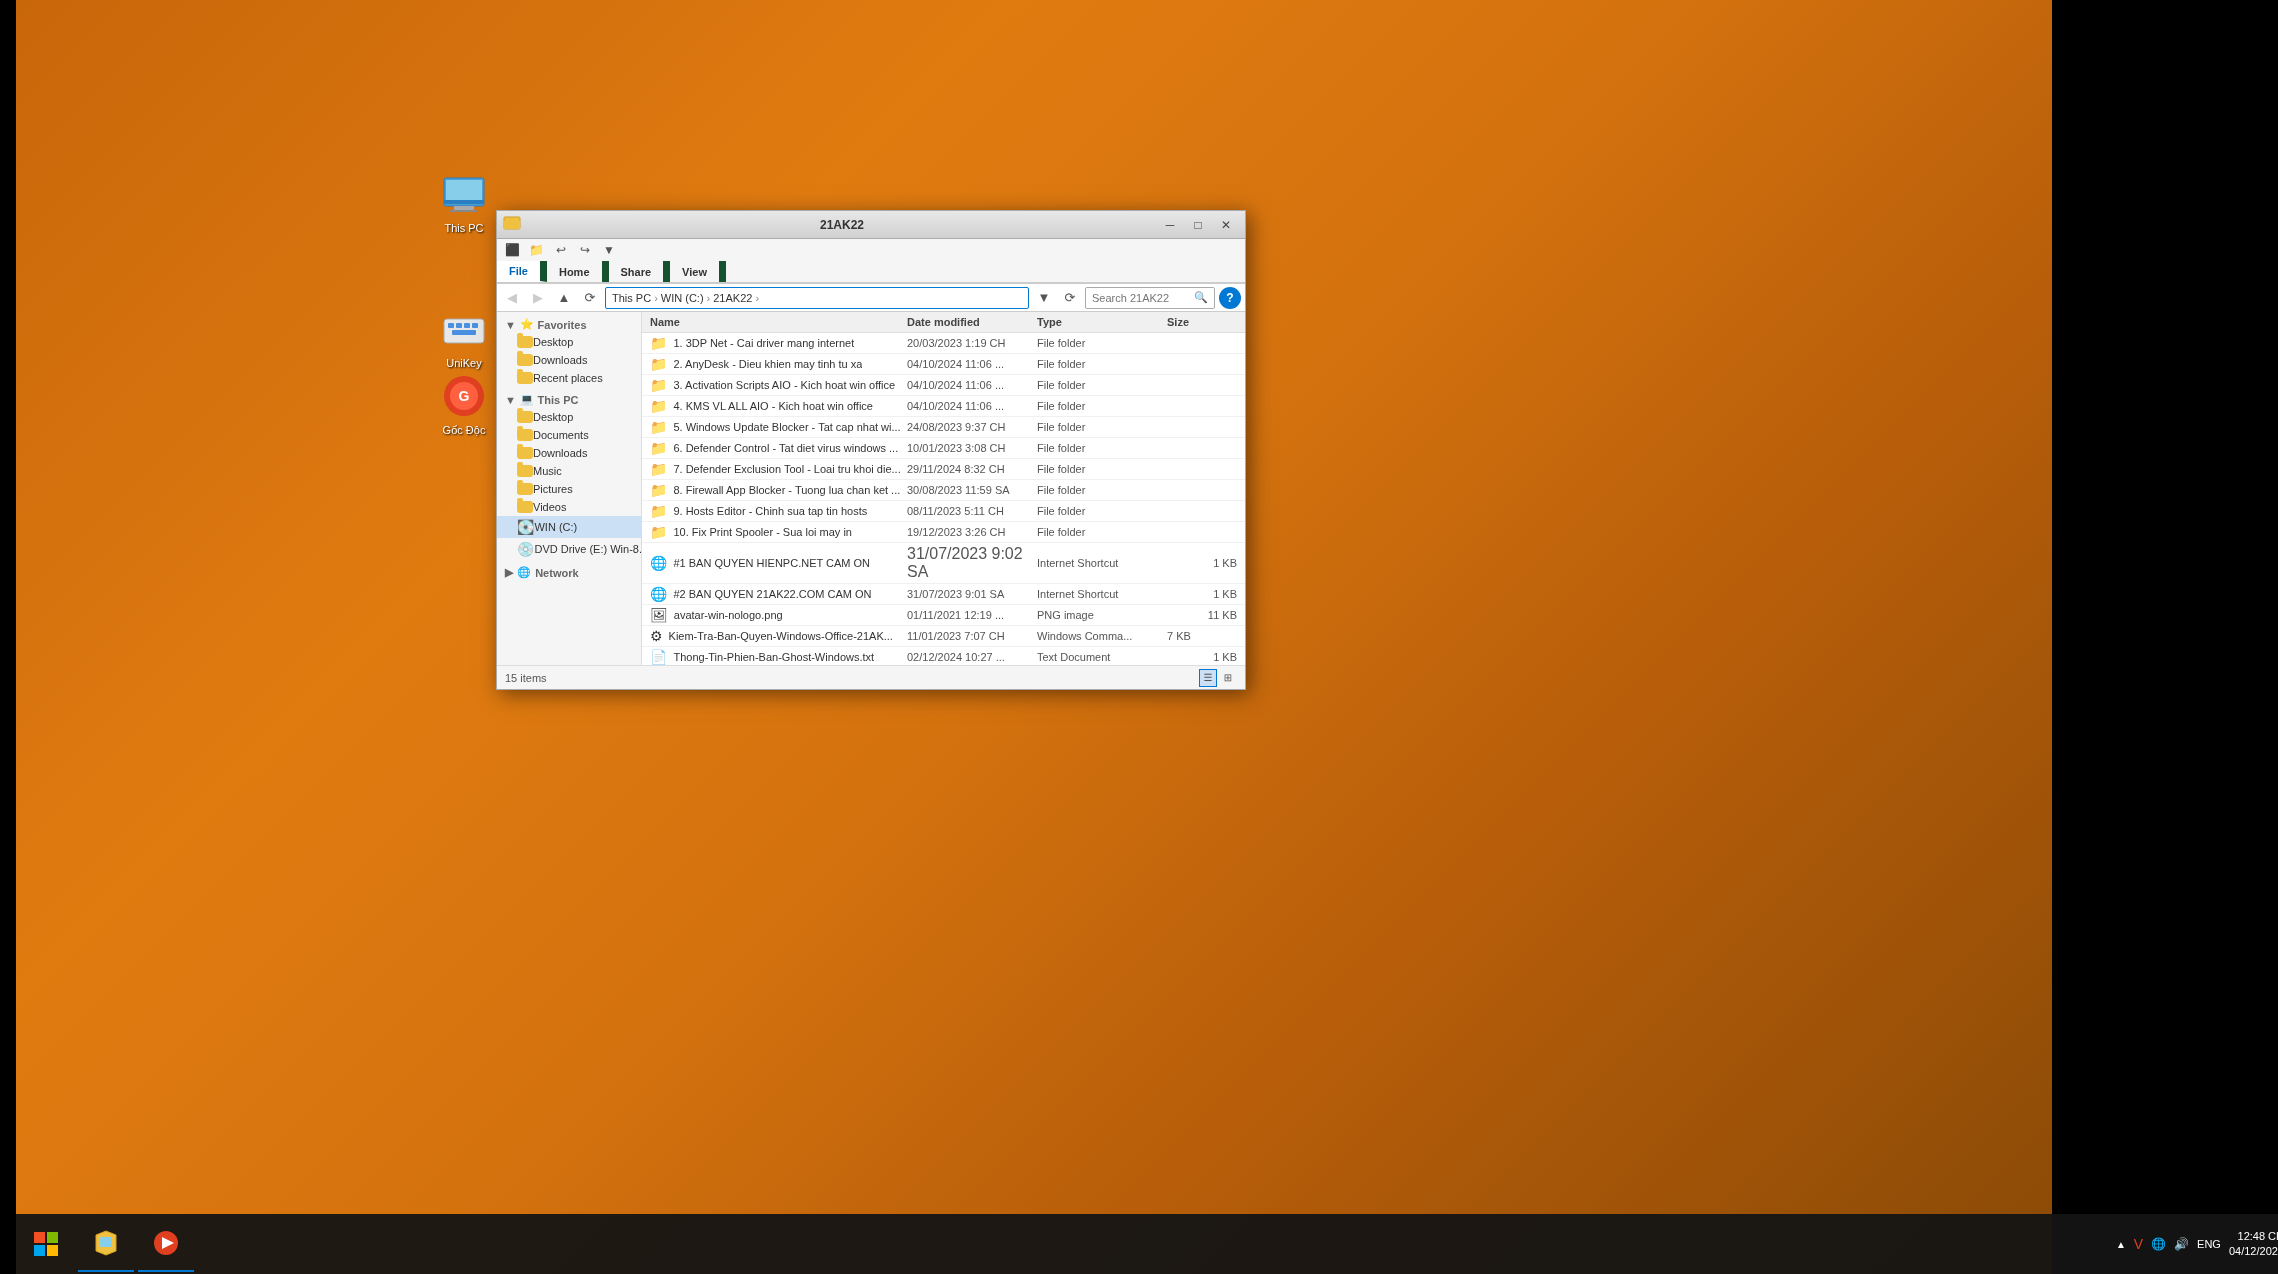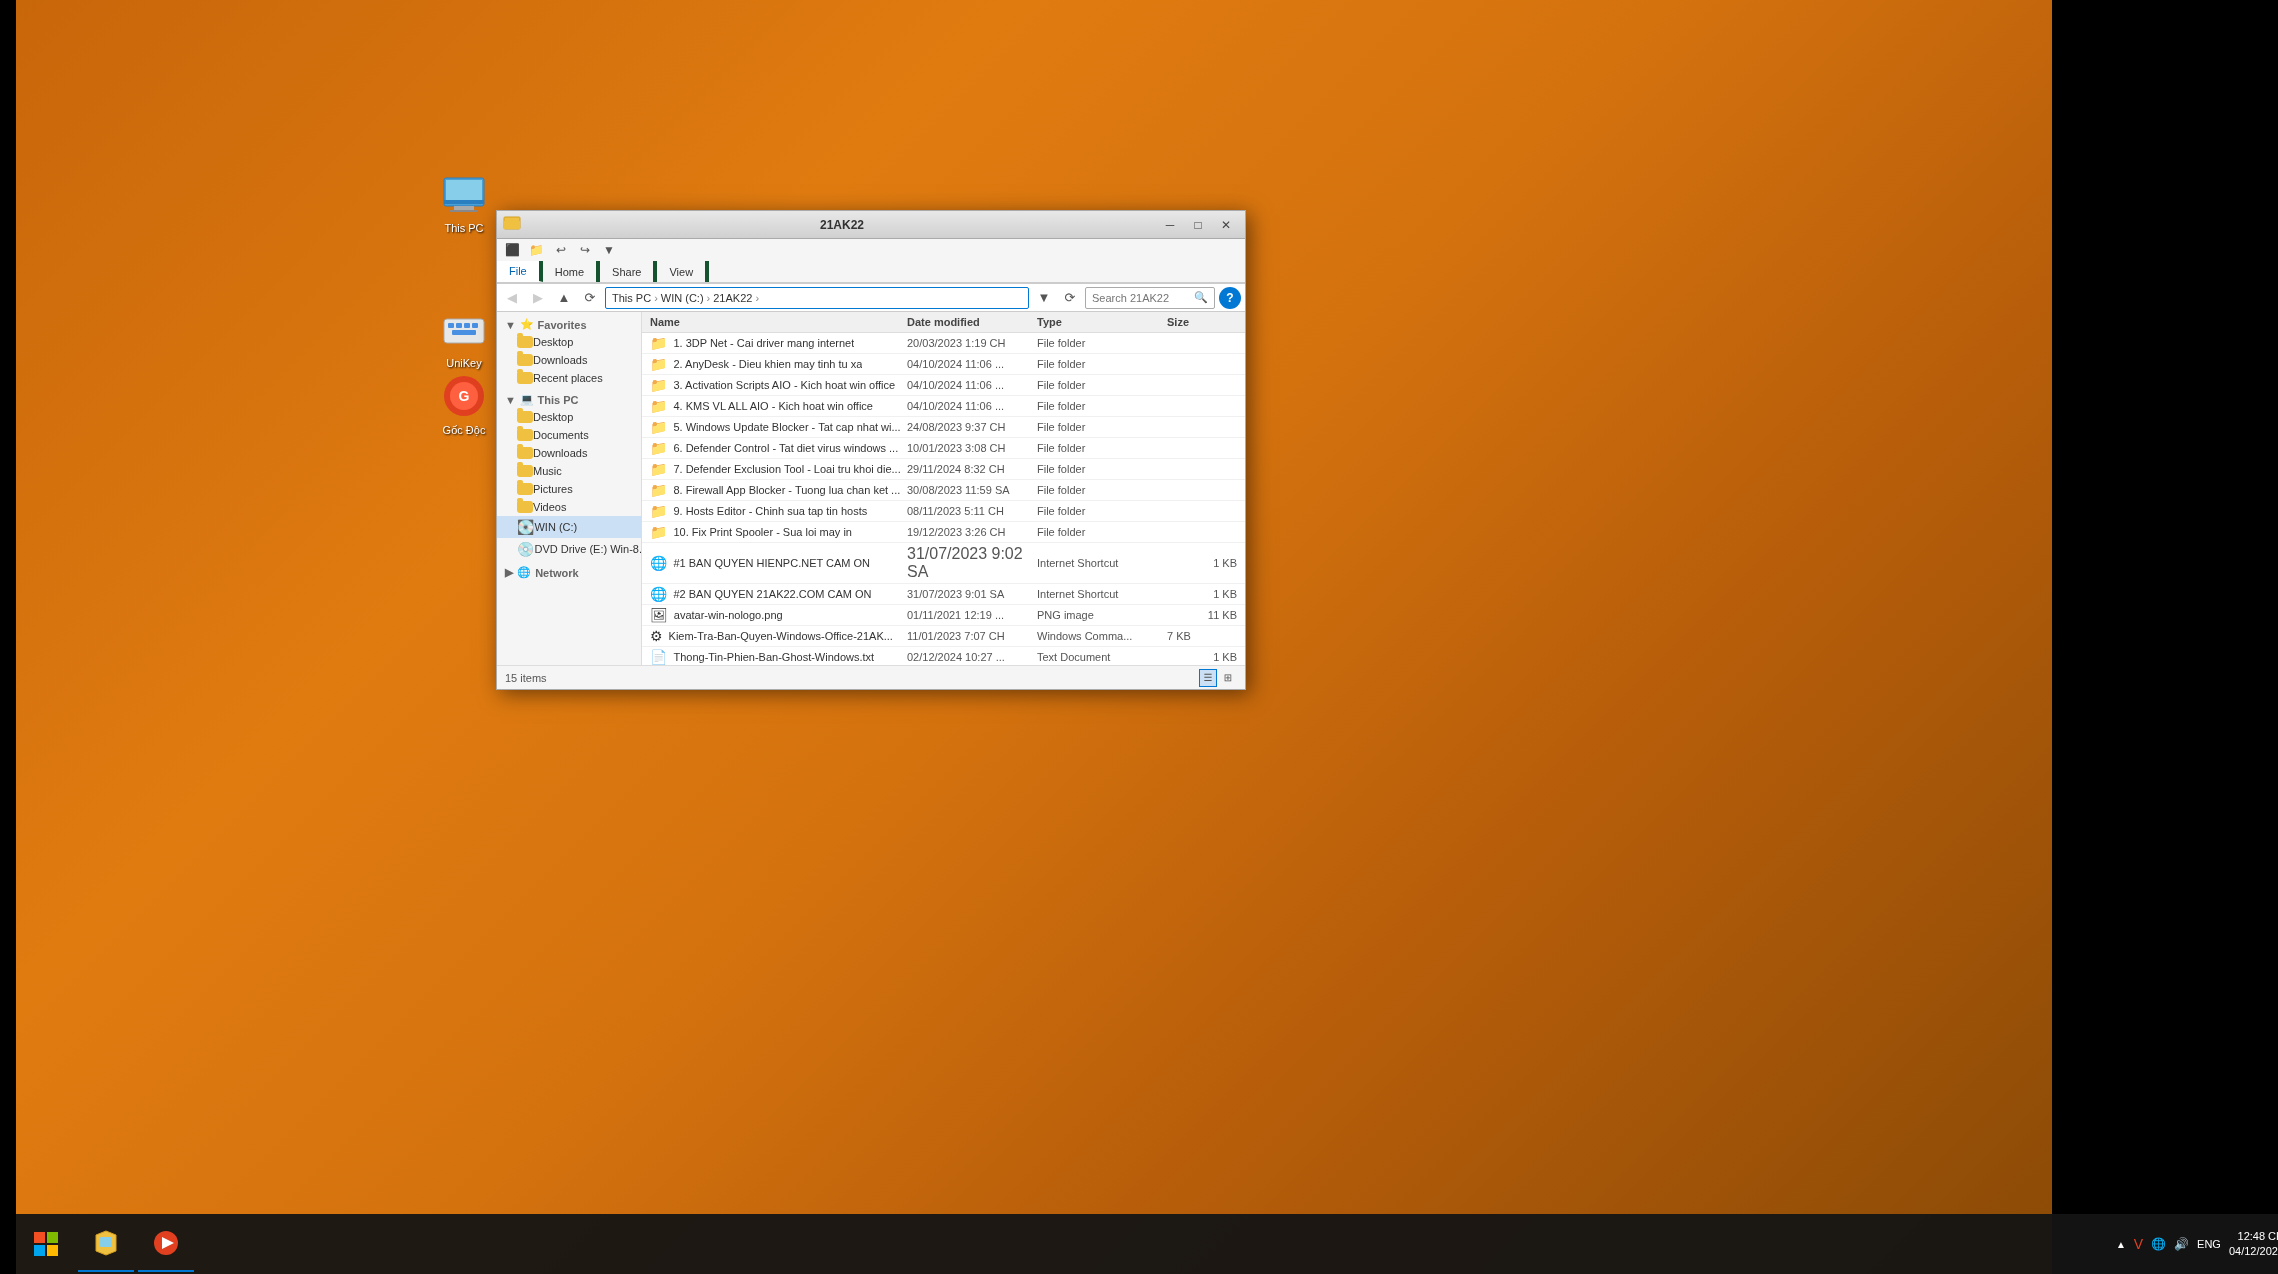--- a/index.html
+++ b/index.html
@@ -149,23 +149,24 @@
     .ribbon-tabs {
       display: flex;
       height: 22px;
       border-bottom: 1px solid #ccc;
     }
     .ribbon-tab {
       padding: 2px 12px;
       font-size: 11px;
       cursor: pointer;
       color: #333;
-      border-right: 4px solid #14532d;
-      display: flex;
-      align-items: center;
+      border-right: 7px solid #14532d;
+      display: flex;
+      align-items: center;
+      font-weight: bold;
     }
     .ribbon-tab.active {
       background: #fff;
       border-bottom: 1px solid #fff;
       color: #0063b1;
     }
     .ribbon-quick {
       height: 22px;
       display: flex;
       align-items: center;

